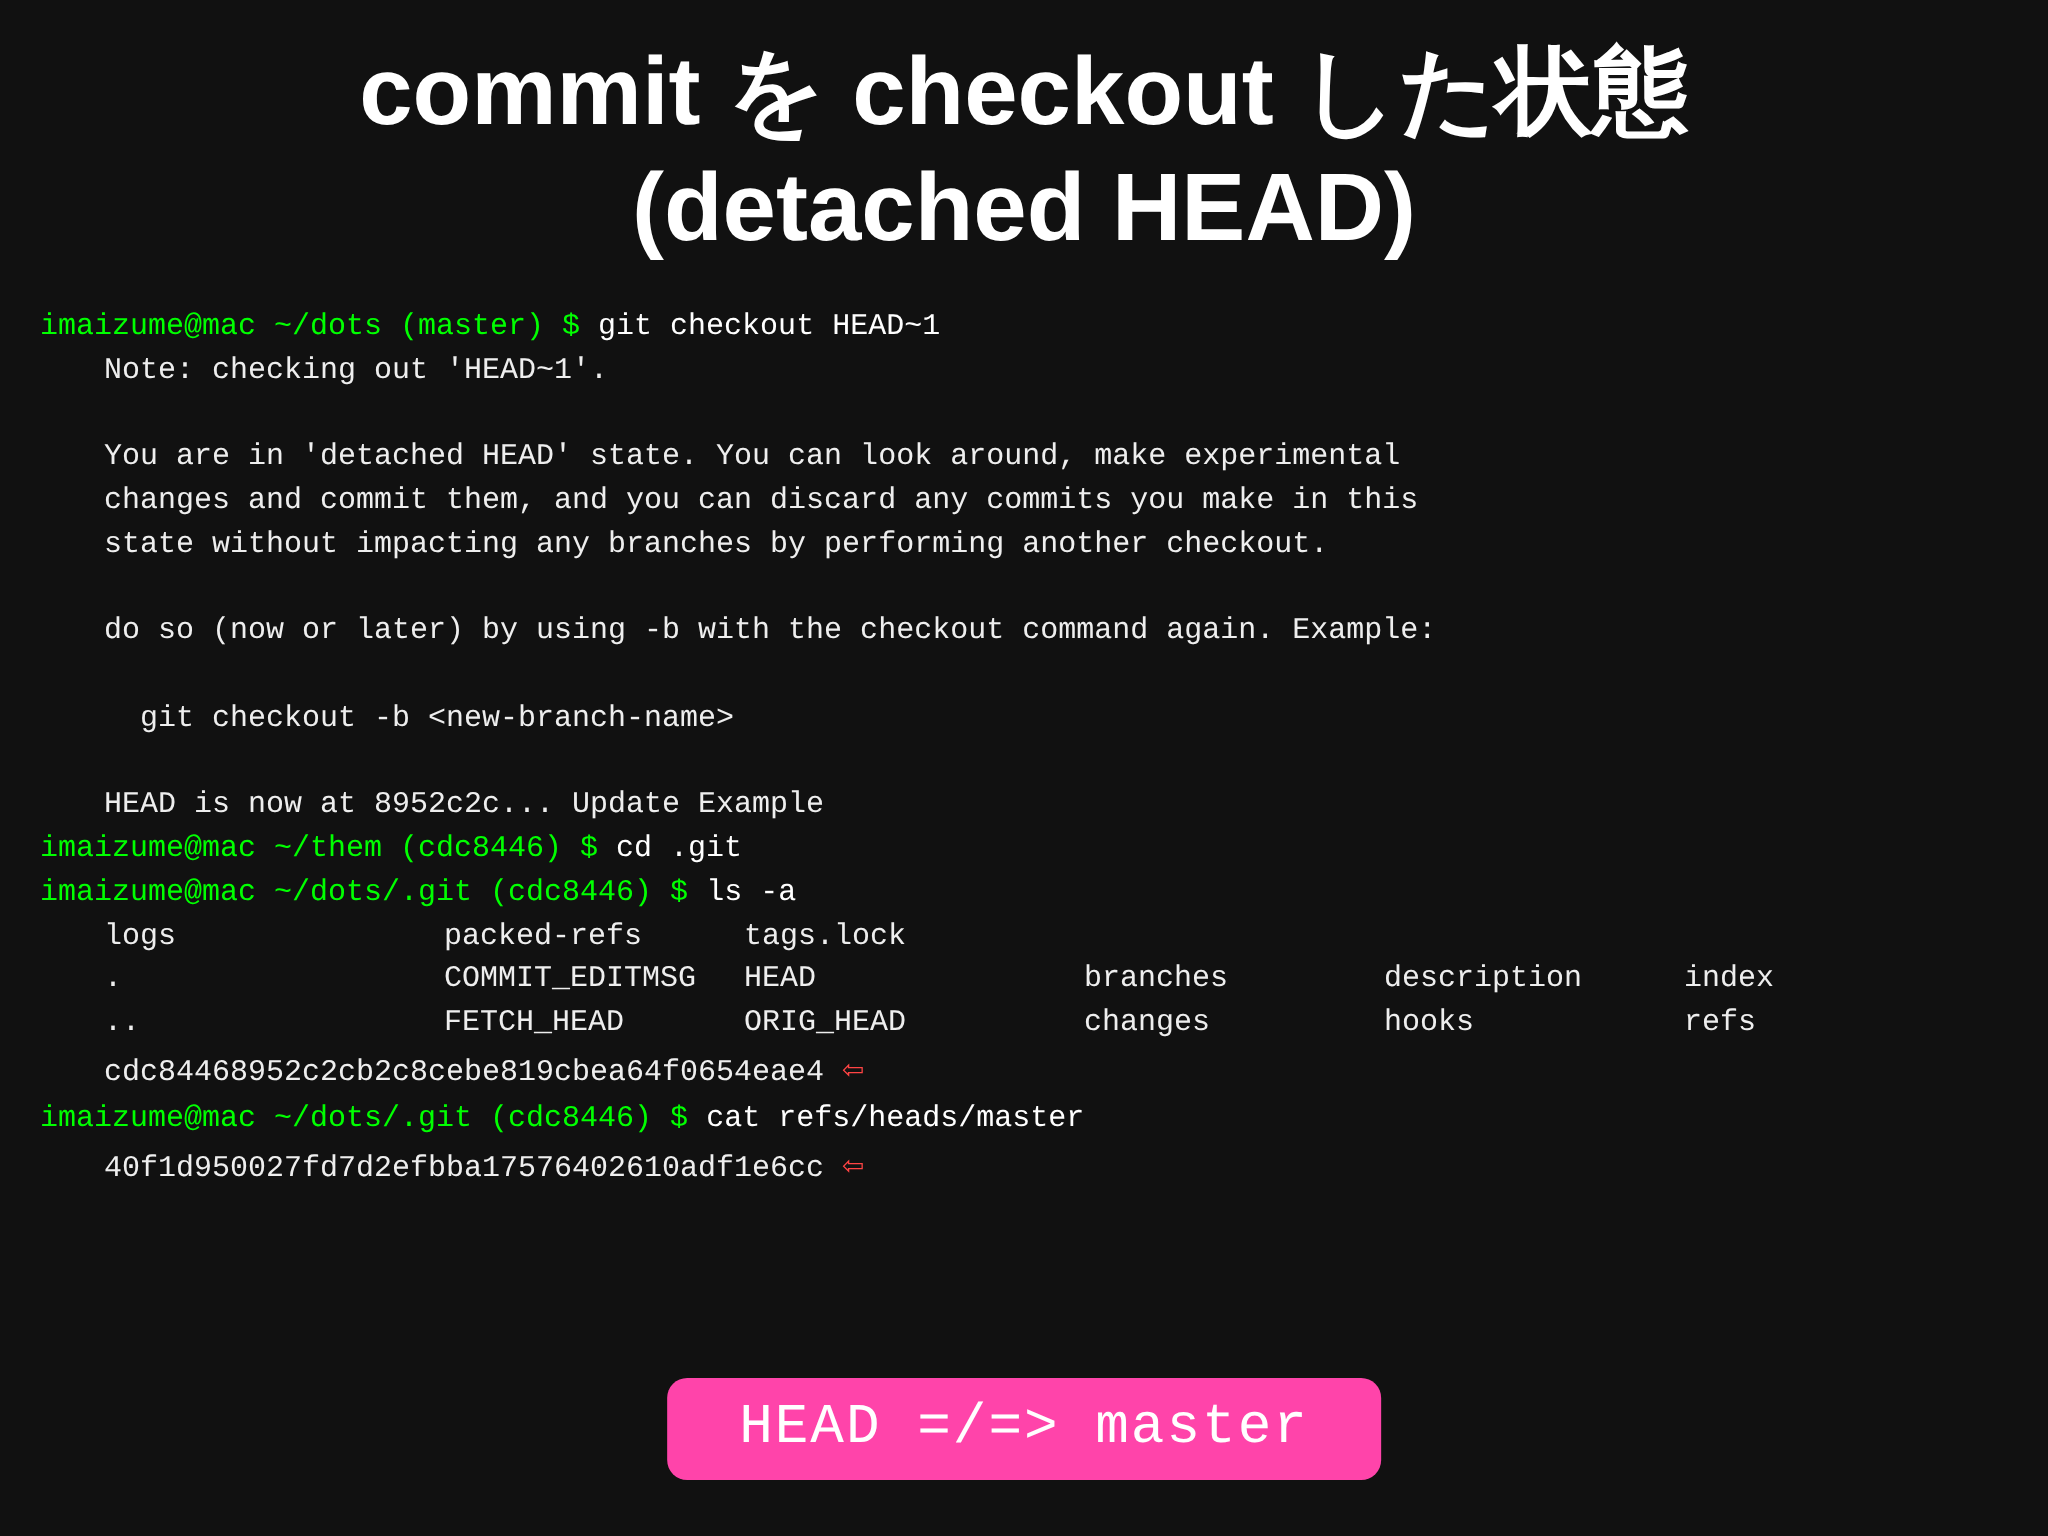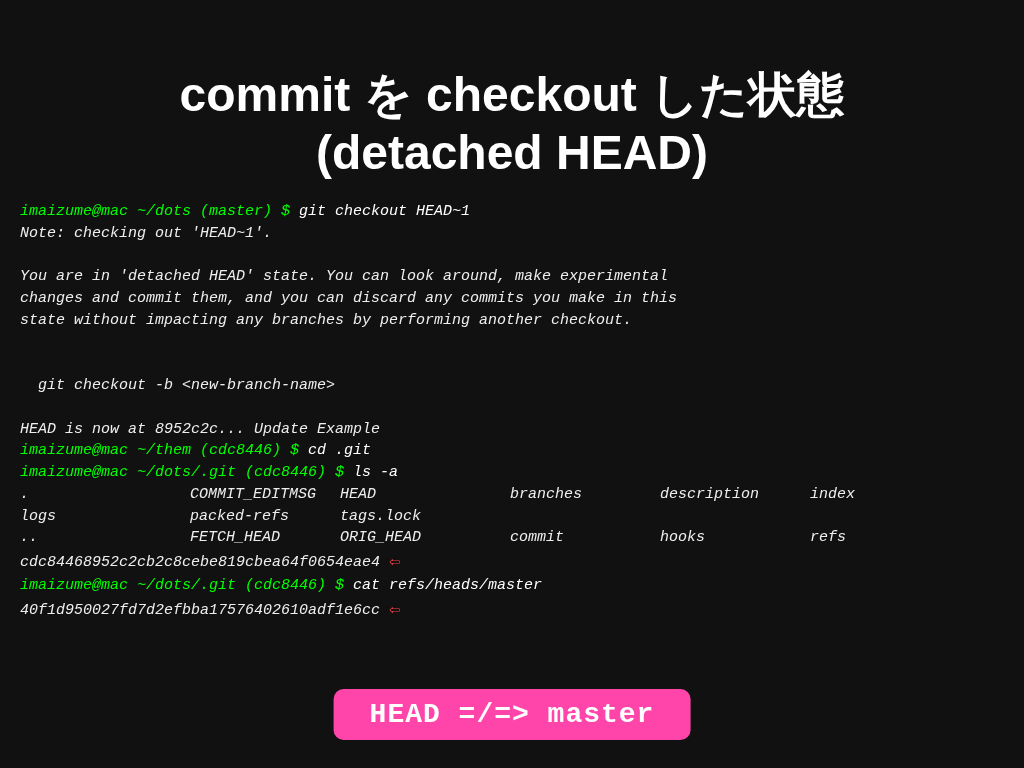--- a/index.html
+++ b/index.html
@@ -13,41 +13,39 @@
       position: relative;
     }
     .title {
       text-align: center;
       font-size: 48px;
       font-weight: bold;
       color: #fff;
       padding: 18px 10px 10px 10px;
       line-height: 1.2;
       font-family: sans-serif;
-      margin-top: 48px;
     }
     .terminal {
       padding: 10px 26px 10px 20px;
       font-size: 15px;
       line-height: 1.45;
-      font-style: italic;
     }
     .prompt { color: #00ff00; }
     .cmd { color: #fff; }
-    .white { color: #eee; }
+    .white { color: #eee; margin-left: 32px; }
     .line { display: block; white-space: pre; }
     .bottom-badge {
       position: absolute;
       bottom: 28px;
       left: 50%;
       transform: translateX(-50%);
       background: #ff44aa;
       color: #fff;
       font-size: 28px;
-      font-weight: bold;
+      font-weight: normal;
       font-family: 'Courier New', Courier, monospace;
       padding: 10px 36px;
       border-radius: 10px;
       letter-spacing: 1px;
     }
     .arrow {
       color: #ff4444;
       font-size: 18px;
       vertical-align: middle;
     }
@@ -69,36 +67,37 @@
   <span class="line white">Note: checking out 'HEAD~1'.</span>
 
   <span class="line">&nbsp;</span>
 
   <span class="line white">You are in 'detached HEAD' state. You can look around, make experimental</span>
   <span class="line white">changes and commit them, and you can discard any commits you make in this</span>
   <span class="line white">state without impacting any branches by performing another checkout.</span>
 
   <span class="line">&nbsp;</span>
 
+  <span class="line white">do so (now or later) by using -b with the checkout command again. Example:</span>
 
   <span class="line">&nbsp;</span>
 
   <span class="line white">  git checkout -b &lt;new-branch-name&gt;</span>
 
   <span class="line">&nbsp;</span>
 
   <span class="line white">HEAD is now at 8952c2c... Update Example</span>
 
   <span class="line"><span class="prompt">imaizume@mac ~/them (cdc8446) $ </span><span class="cmd">cd .git</span></span>
 
   <span class="line"><span class="prompt">imaizume@mac ~/dots/.git (cdc8446) $ </span><span class="cmd">ls -a</span></span>
 
+  <span class="line white"><span style="display:inline-block;width:170px">logs</span><span style="display:inline-block;width:150px">packed-refs</span><span>tags.lock</span></span>
   <span class="line white"><span style="display:inline-block;width:170px">.</span><span style="display:inline-block;width:150px">COMMIT_EDITMSG</span><span style="display:inline-block;width:170px">HEAD</span><span style="display:inline-block;width:150px">branches</span><span style="display:inline-block;width:150px">description</span><span>index</span></span>
-  <span class="line white"><span style="display:inline-block;width:170px">logs</span><span style="display:inline-block;width:150px">packed-refs</span><span>tags.lock</span></span>
-  <span class="line white"><span style="display:inline-block;width:170px">..</span><span style="display:inline-block;width:150px">FETCH_HEAD</span><span style="display:inline-block;width:170px">ORIG_HEAD</span><span style="display:inline-block;width:150px">commit</span><span style="display:inline-block;width:150px">hooks</span><span>refs</span></span>
+  <span class="line white"><span style="display:inline-block;width:170px">..</span><span style="display:inline-block;width:150px">FETCH_HEAD</span><span style="display:inline-block;width:170px">ORIG_HEAD</span><span style="display:inline-block;width:150px">changes</span><span style="display:inline-block;width:150px">hooks</span><span>refs</span></span>
 
 
   <span class="line white"><span>cdc84468952c2cb2c8cebe819cbea64f0654eae4</span> <span class="arrow">⇦</span></span>
 
   <span class="line"><span class="prompt">imaizume@mac ~/dots/.git (cdc8446) $ </span><span class="cmd">cat refs/heads/master</span></span>
 
   <span class="line white"><span>40f1d950027fd7d2efbba17576402610adf1e6cc</span> <span class="arrow">⇦</span></span>
 </div>
 
 <div class="bottom-badge">

